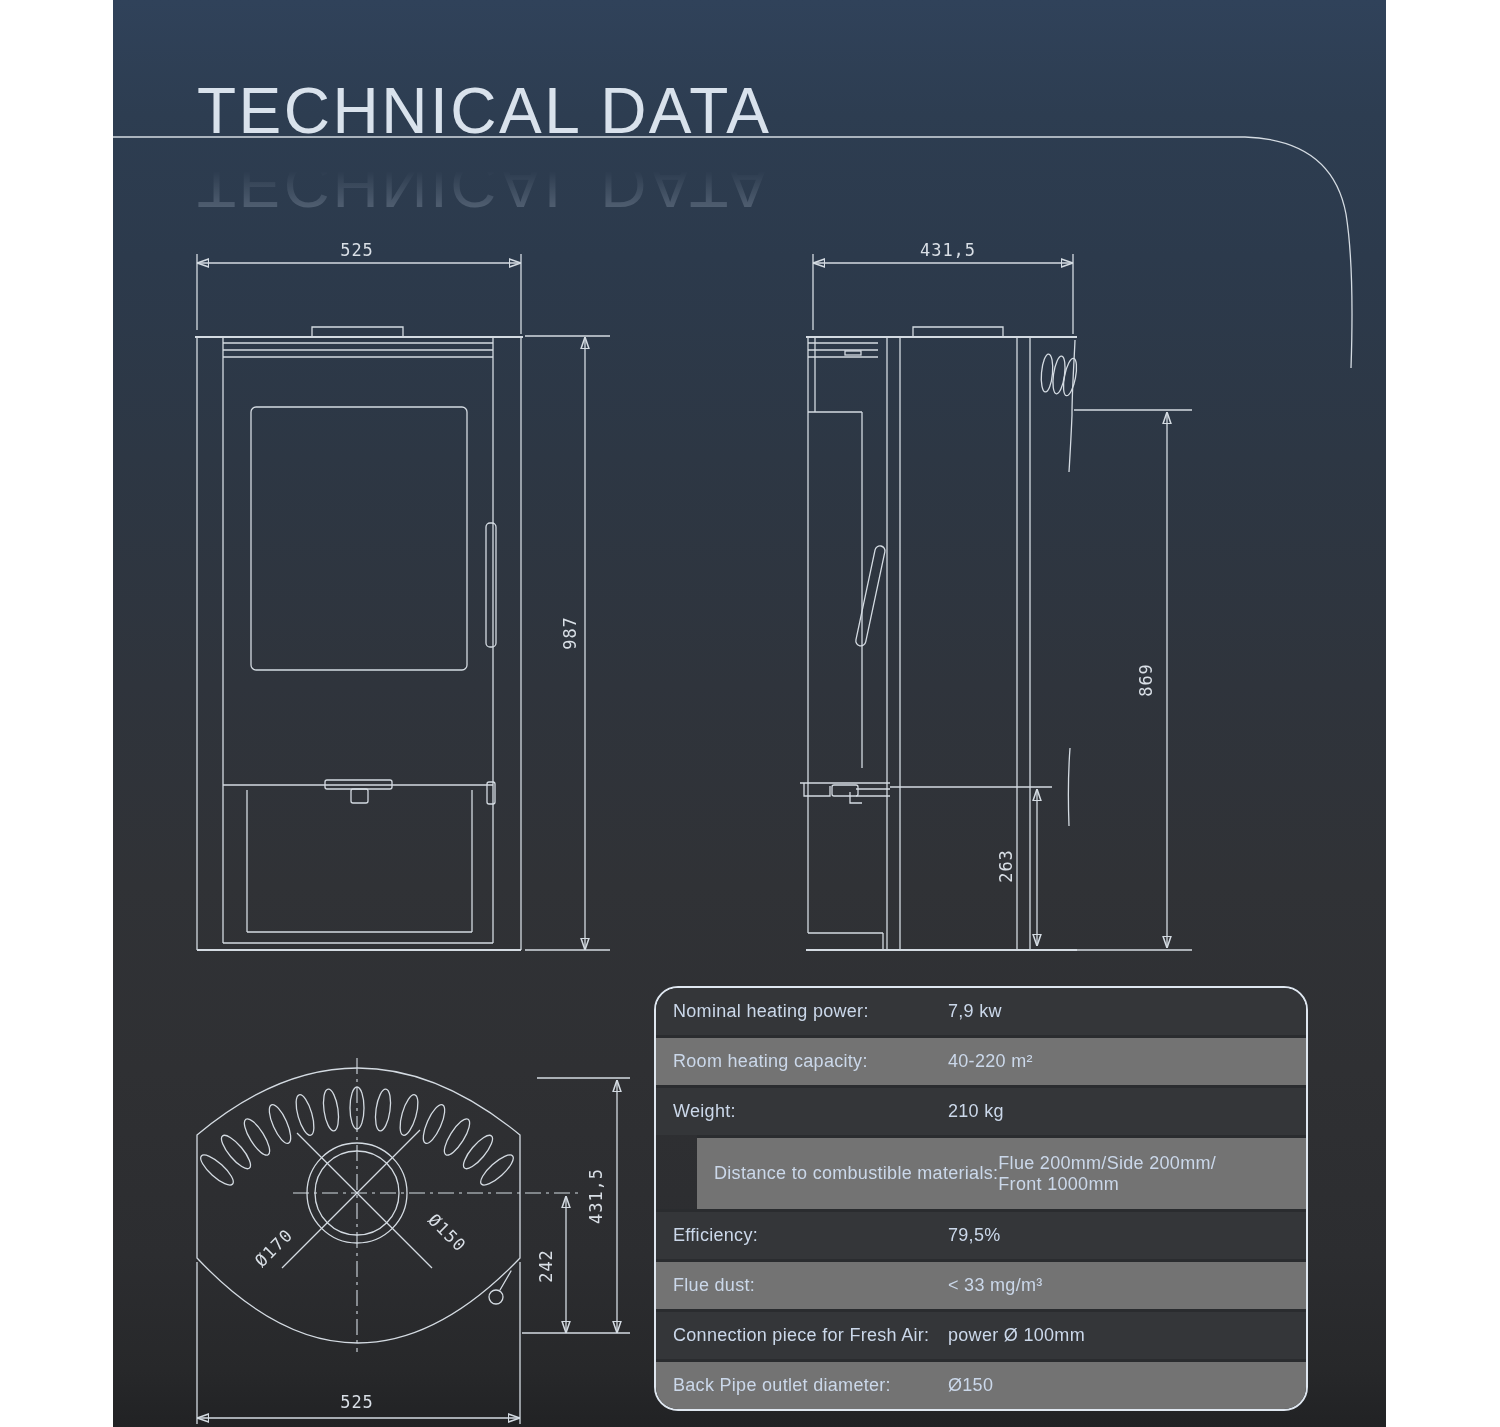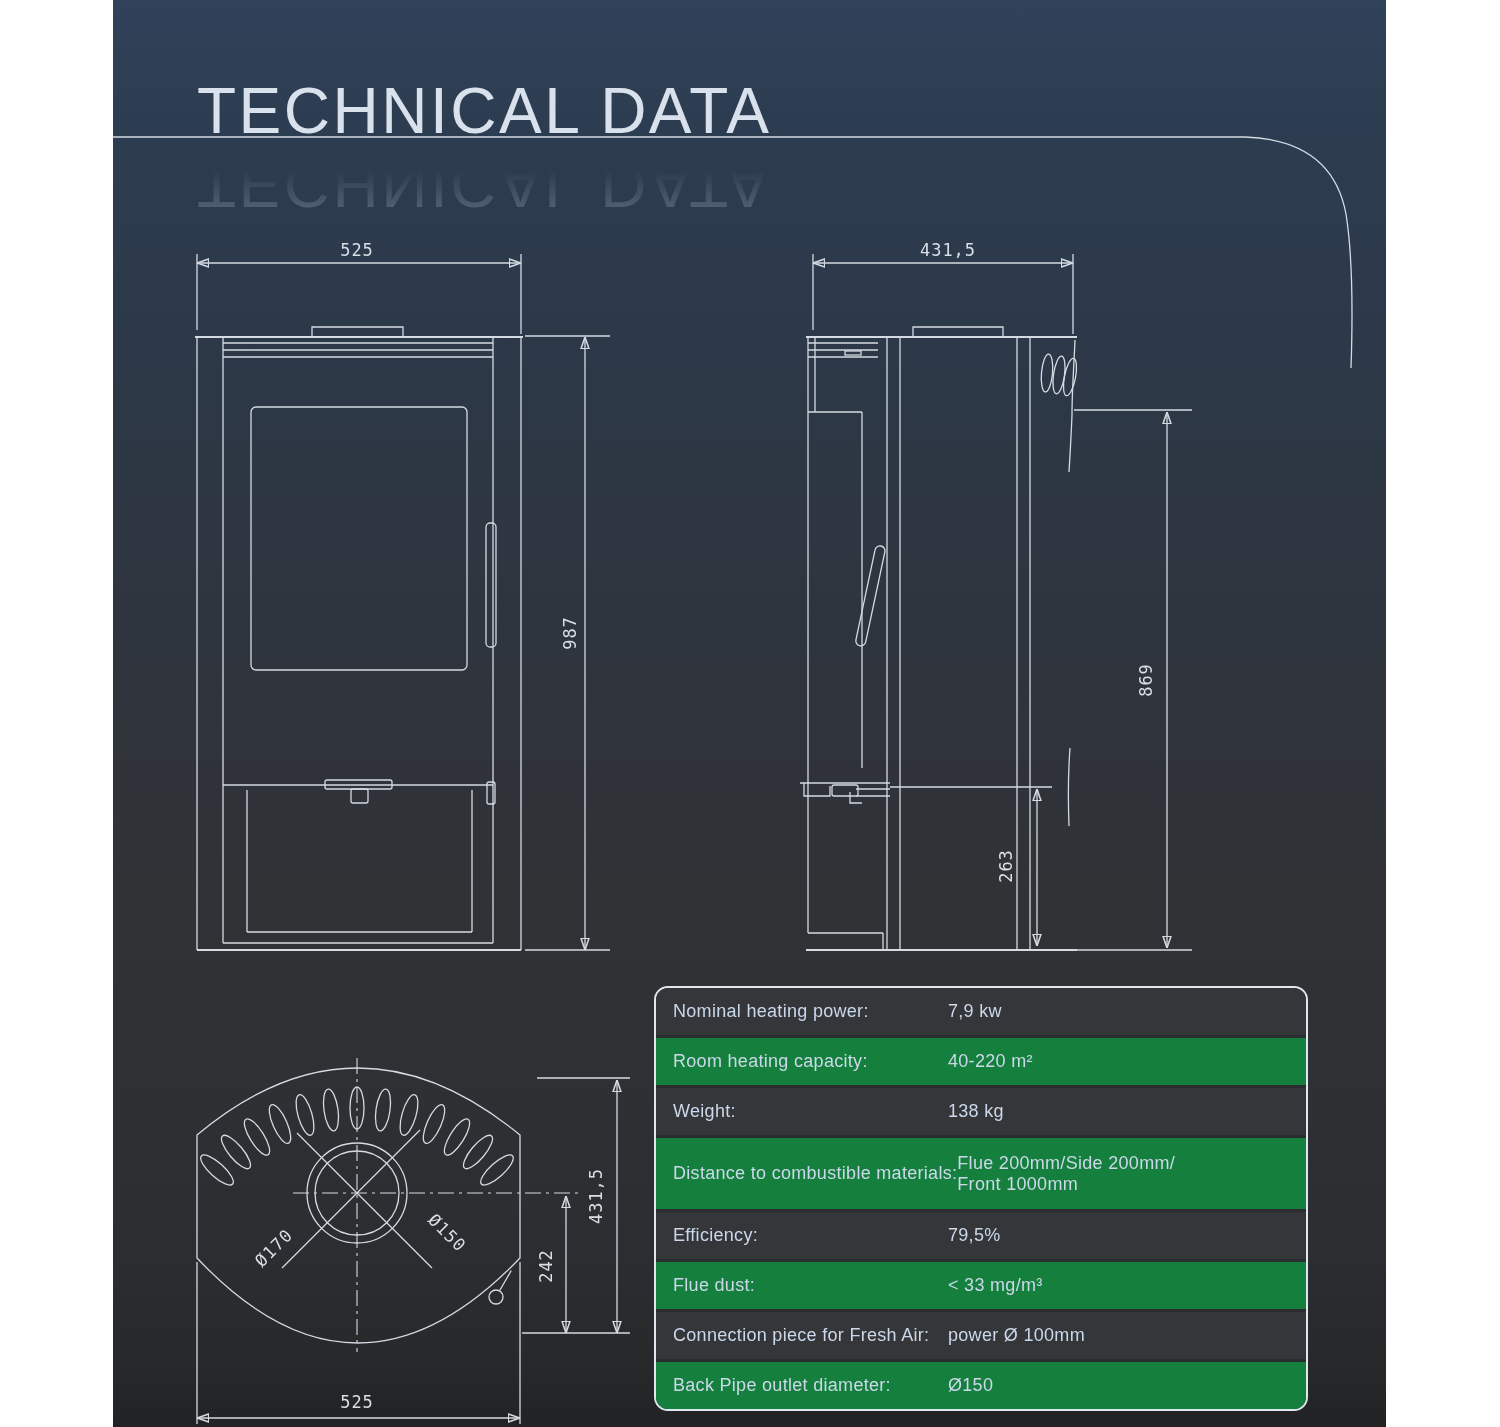--- a/index.html
+++ b/index.html
@@ -34,30 +34,30 @@
     stroke:#d4dbe2;stroke-width:1.3;fill:none;
   }
   svg.blueprint .th{stroke-width:2.2;}
   svg.blueprint .cl{stroke-dasharray:16 5 3 5;stroke-width:1.1;}
   svg.blueprint text{
     fill:#d9dfe6;font-family:"DejaVu Sans Mono",monospace;
     font-size:17px;stroke:none;letter-spacing:1px;
   }
   .spec-table{
     position:absolute;left:654px;top:986px;width:654px;
-    border:2.5px solid #dfe7f0;border-radius:14px;overflow:hidden;
+    border:2.5px solid #dfe7f0;border-radius:24px;overflow:hidden;
     box-sizing:border-box;
   }
   .spec-row{
     display:flex;align-items:center;min-height:47px;
     background:#343639;border-top:3px solid #2a2c2f;
   }
   .spec-row:first-child{border-top:none;}
-  .spec-row.blue{background:#15803d;}
-  .spec-row.tall{min-height:71px;}
+  .spec-row.blue{background:#737373;}
+  .spec-row.tall{min-height:71px;margin-left:41px;}
   .spec-label{
     flex:0 0 292px;box-sizing:border-box;padding-left:17px;
     font-size:18px;color:#cbd8ea;letter-spacing:.3px;white-space:nowrap;
   }
   .spec-value{
     flex:1;font-size:18px;color:#cbd8ea;letter-spacing:.3px;
     white-space:pre-line;padding-right:16px;
   }
 </style>
 </head>
@@ -223,21 +223,21 @@
   <div class="spec-row">
     <div class="spec-label">Nominal heating power:</div>
     <div class="spec-value">7,9 kw</div>
   </div>
   <div class="spec-row blue">
     <div class="spec-label">Room heating capacity:</div>
     <div class="spec-value">40-220 m²</div>
   </div>
   <div class="spec-row">
     <div class="spec-label">Weight:</div>
-    <div class="spec-value">138 kg</div>
+    <div class="spec-value">210 kg</div>
   </div>
   <div class="spec-row blue tall">
     <div class="spec-label">Distance to combustible materials:</div>
     <div class="spec-value">Flue 200mm/Side 200mm/
 Front 1000mm</div>
   </div>
   <div class="spec-row">
     <div class="spec-label">Efficiency:</div>
     <div class="spec-value">79,5%</div>
   </div>

